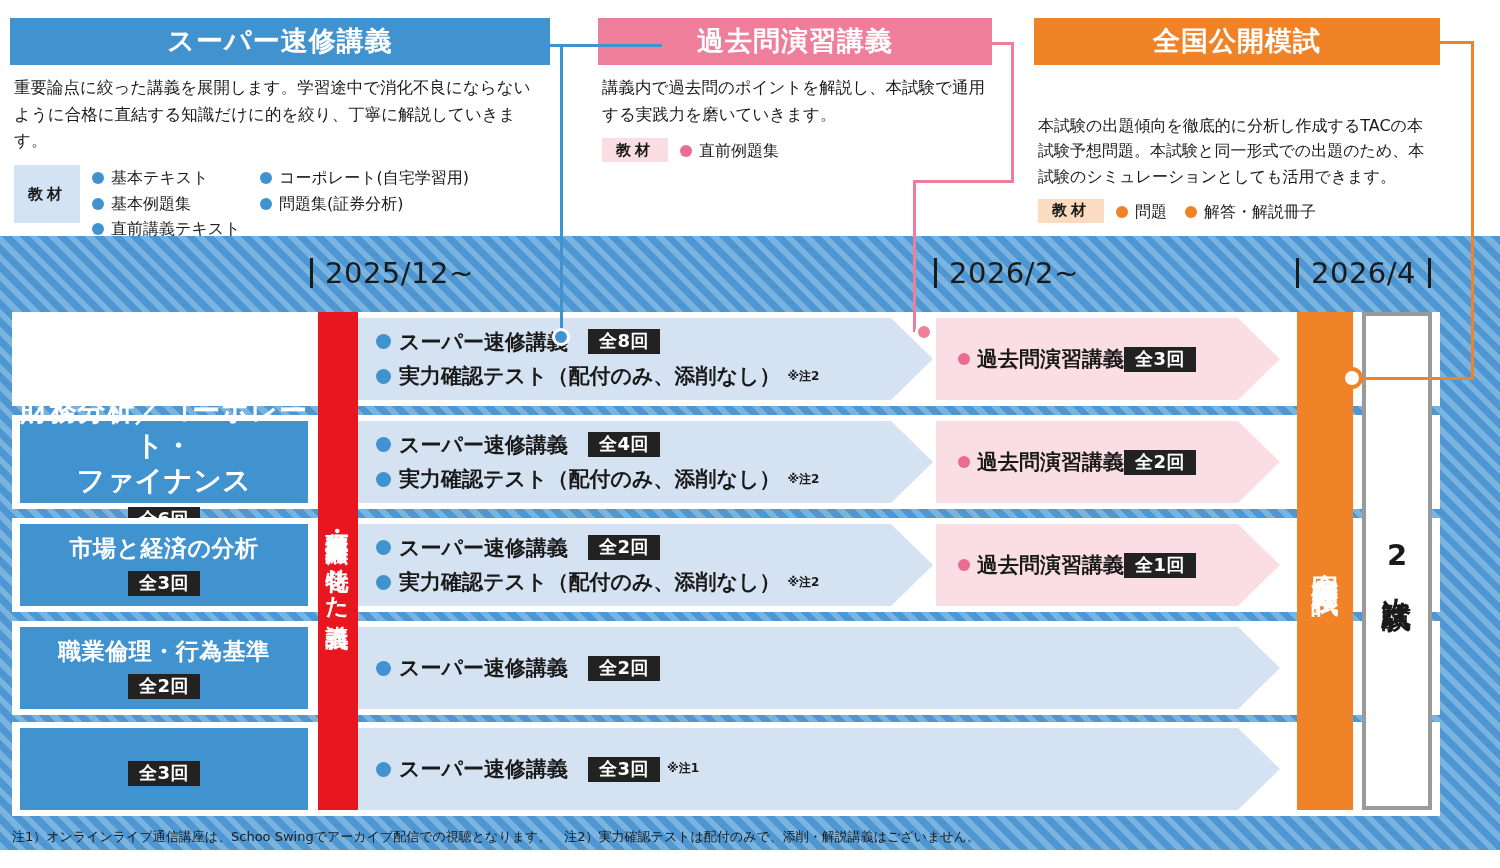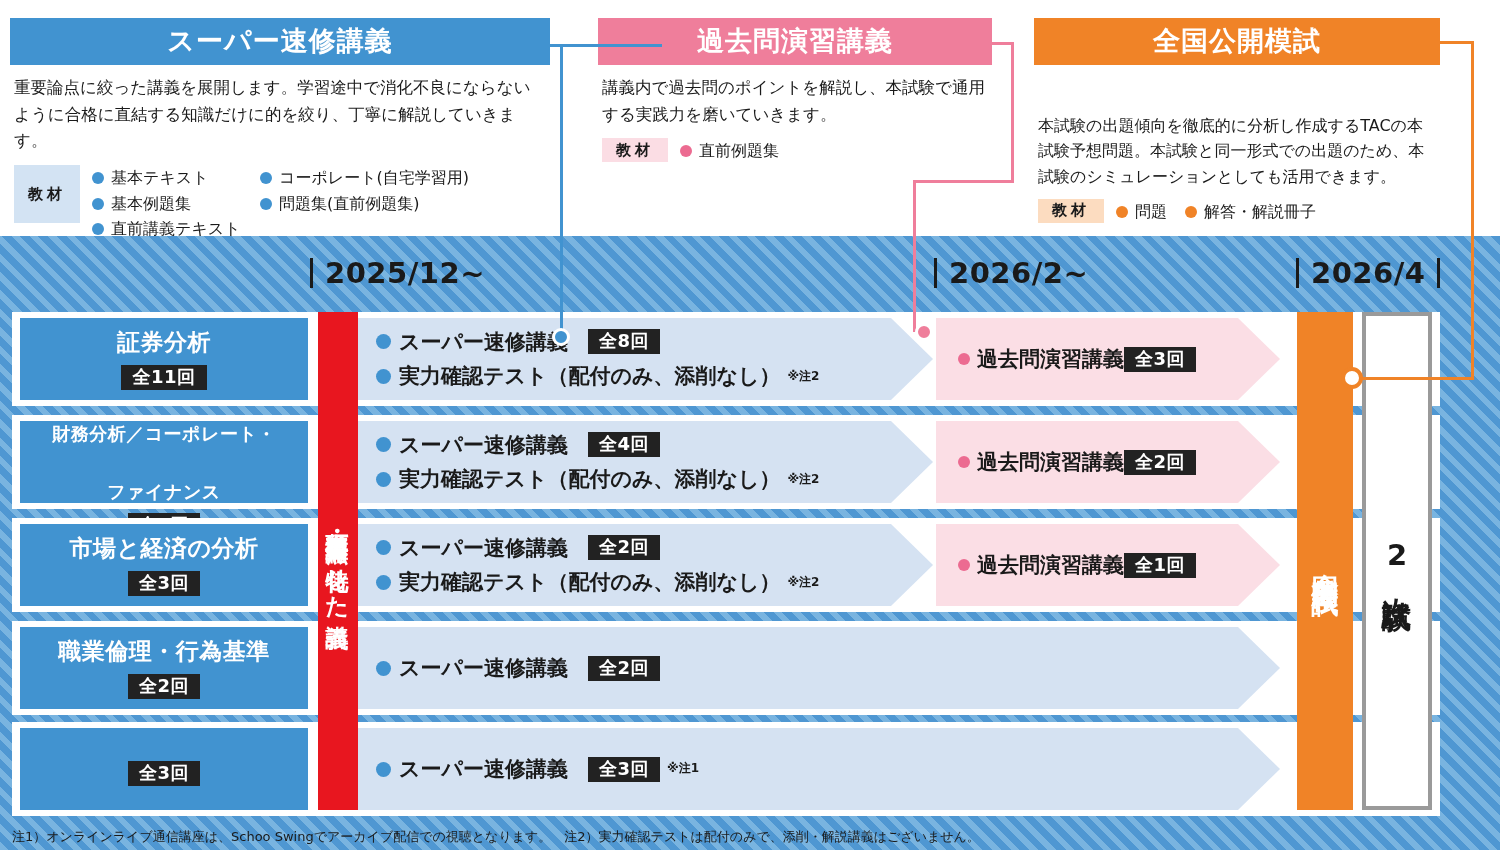--- a/index.html
+++ b/index.html
@@ -66,40 +66,40 @@
   
   #panel {
     position: absolute; left: 0; top: 236px; width: 1500px; height: 614px;
     background-color: #5a9fd8;
     background-image: repeating-linear-gradient(45deg,
       #79b4e0 0px, #79b4e0 6px, #4f97d2 6px, #4f97d2 13px);
   }
 
   
   .date-label {
-    position: absolute; top: 258px; font-size: 29px; font-weight: 700;
+    position: absolute; top: 258px; font-size: 29px; font-weight: 400;
     color: #1a1a1a; letter-spacing: 0.5px; white-space: nowrap;
     display: flex; align-items: center; line-height: 1;
   }
   .tick { display: inline-block; width: 3px; height: 30px; background: #1a1a1a; }
   .tick.l { margin-right: 12px; }
   .tick.r { margin-left: 12px; }
 
   
   .row { position: absolute; left: 0; width: 1500px; }
   .row-white { position: absolute; left: 12px; width: 1428px; height: 100%; background: #fff; }
 
   .subj {
     position: absolute; left: 20px; width: 288px; top: 6px; bottom: 6px;
     background: #4193d0; color: #fff;
     display: flex; flex-direction: column; align-items: center; justify-content: center;
     text-align: center; line-height: 1.25;
   }
   .subj-name { font-size: 23px; font-weight: 700; letter-spacing: 0.5px; }
-  .subj-name.two { font-size: 18px; margin-top: 36px; }
+  .subj-name.two { font-size: 28px; }
   .badge {
     display: inline-block; background: #222; color: #fff; font-weight: 700;
     font-size: 18px; padding: 3px 11px 4px; line-height: 1; letter-spacing: 0.5px;
   }
   .subj .badge { margin-top: 8px; }
   .subj-inline { display: flex; align-items: center; justify-content: center; gap: 9px; flex-direction: column; }
   .subj-inline .badge { margin-top: 0; }
 
   
   #redband {
@@ -187,21 +187,21 @@
                 <span>直前講義テキスト</span>
               </div>
           </div>
           <div class="mat-col">
             <div class="mat-item">
                 <span class="dot"></span>
                 <span>コーポレート(自宅学習用)</span>
               </div>
             <div class="mat-item">
                 <span class="dot"></span>
-                <span>問題集(直前例題集)</span>
+                <span>問題集(証券分析)</span>
               </div>
           </div>
         </div>
       </div>
     </div>
   </div>
 
   <div class="card" id="card2">
     <div class="card-head">過去問演習講義</div>
     <div class="card-body">
@@ -251,24 +251,20 @@
       <span>2026/2~</span>
   </div>
   <div class="date-label" style="left:1296px">
     <span class="tick l"></span>
       <span>2026/4</span>
       <span class="tick r"></span>
   </div>
 
   <div class="row" style="top:312px;height:94px">
     <div class="row-white"></div>
-    <div class="subj">
-      <div class="subj-name">証券分析</div>
-      <div class="badge">全11回</div>
-    </div>
     <div class="barrow">
       <div class="line">
         <span class="dot" style="background:#4193d0"></span>
         <span class="lbl">スーパー速修講義</span>
         <span class="badge">全8回</span>
       </div>
       <div class="line">
         <span class="dot" style="background:#4193d0"></span>
         <span class="lbl">実力確認テスト（配付のみ、添削なし）</span>
         <span class="note-sup">※注2</span>

